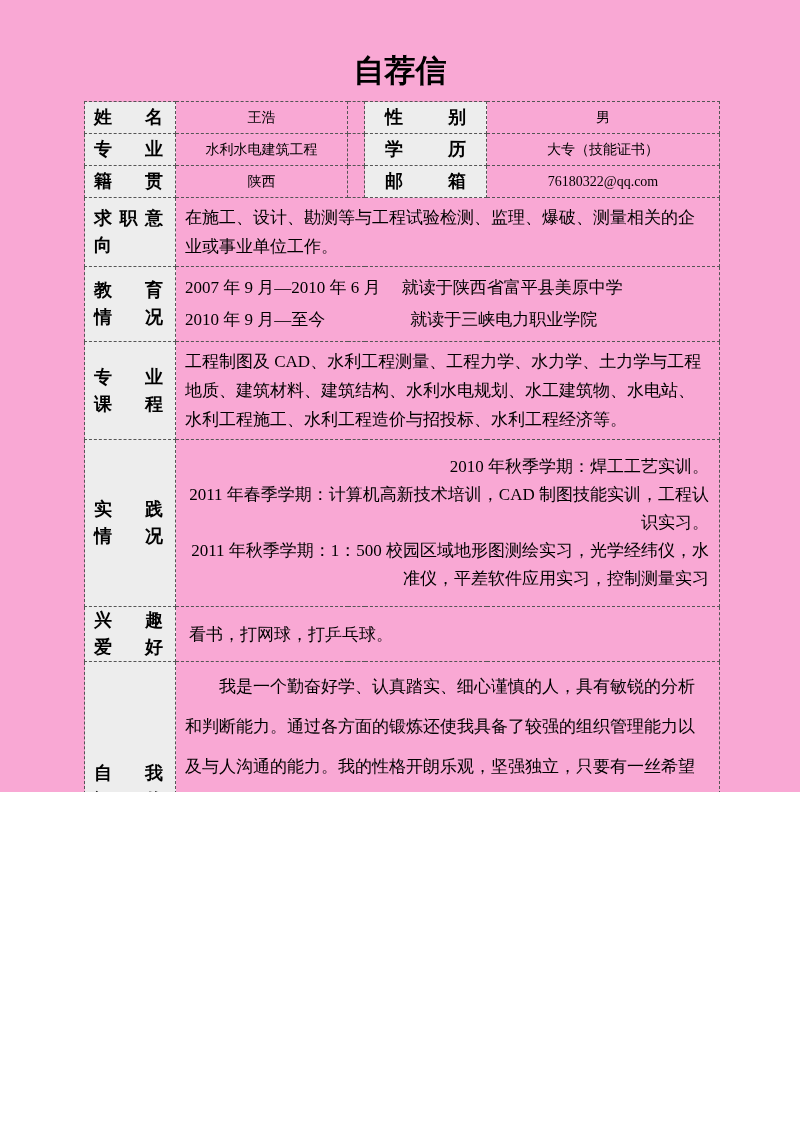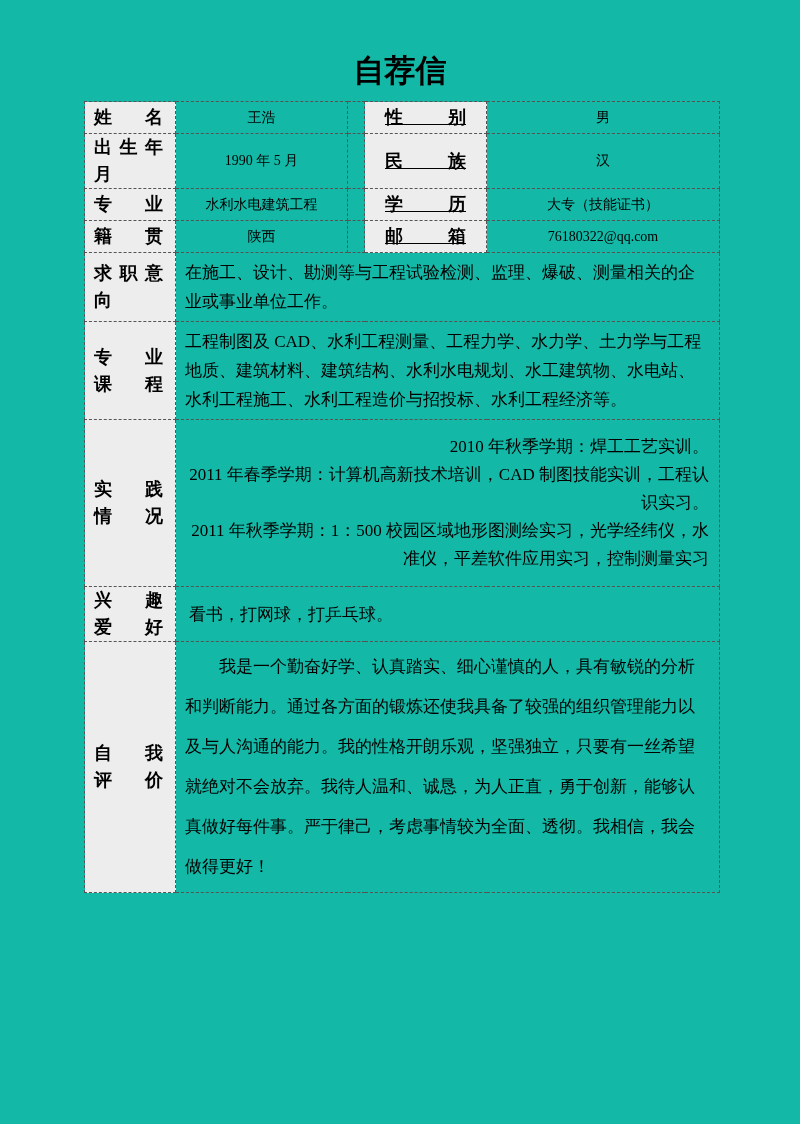--- a/index.html
+++ b/index.html
@@ -1,19 +1,19 @@
 <!DOCTYPE html>
 <html><head>
 <meta charset="utf-8">
 <style>
   html,body { margin:0; padding:0; background:#ffffff; }
   .page {
     position:relative;
-    width:800px; height:1124px;
-    background:#14b8a6;
+    width:800px; height:792px;
+    background:#f9a8d4;
     font-family:"Liberation Serif", serif;
     color:#000;
     overflow:hidden;
   }
   .doc-title {
     position:absolute; top:54px; left:0; width:800px;
     text-align:center;
     font-family:"Liberation Sans", sans-serif;
     font-weight:bold; font-size:31px; line-height:34px;
     color:#000;
@@ -32,21 +32,21 @@
   
   .lbl {
     background:#ededed;
     font-family:"Liberation Sans", sans-serif;
     font-weight:bold; font-size:18px;
   }
   .lbl .ln {
     text-align:justify; text-align-last:justify; text-justify:inter-character;
     padding:0 12px 0 9px; line-height:27px;
   }
-  .lbl2 .ln { padding:0 20px;text-decoration:underline; }
+  .lbl2 .ln { padding:0 20px; }
   
   .val { text-align:center; font-size:14px; }
   
   .content { padding:5px 10px 5px 9px; line-height:29px; }
   .content .line { white-space:pre-wrap; }
   .edu .line { line-height:32px; }
   .prac .line { line-height:28px;text-align:right; }
   .skills { line-height:29px; }
   .head {
     font-family:"Liberation Sans", sans-serif;
@@ -87,31 +87,20 @@
           </td>
       <td class="val">王浩</td>
       <td></td>
       <td class="lbl lbl2">
             <div class="ln">性 别</div>
           </td>
       <td class="val">男</td>
     </tr>
     <tr class="h-info">
       <td class="lbl">
-            <div class="ln">出生年月</div>
-          </td>
-      <td class="val">1990 年 5 月</td>
-      <td></td>
-      <td class="lbl lbl2">
-            <div class="ln">民 族</div>
-          </td>
-      <td class="val">汉</td>
-    </tr>
-    <tr class="h-info">
-      <td class="lbl">
             <div class="ln">专 业</div>
           </td>
       <td class="val">水利水电建筑工程</td>
       <td></td>
       <td class="lbl lbl2">
             <div class="ln">学 历</div>
           </td>
       <td class="val">大专（技能证书）</td>
     </tr>
     <tr class="h-info">
@@ -128,20 +117,30 @@
 
     <tr class="h-obj">
       <td class="lbl">
         <div class="ln">求职意向</div>
       </td>
       <td class="content" colspan="4">
         <div class="line">在施工、设计、勘测等与工程试验检测、监理、爆破、测量相关的企业或事业单位工作。</div>
       </td>
     </tr>
 
+    <tr class="h-edu edu">
+      <td class="lbl">
+        <div class="ln">教 育</div>
+        <div class="ln">情 况</div>
+      </td>
+      <td class="content edu" colspan="4">
+        <div class="line">2007 年 9 月—2010 年 6 月　 就读于陕西省富平县美原中学</div>
+        <div class="line">2010 年 9 月—至今　　　　　就读于三峡电力职业学院</div>
+      </td>
+    </tr>
 
     <tr class="h-course">
       <td class="lbl">
         <div class="ln">专 业</div>
         <div class="ln">课 程</div>
       </td>
       <td class="content" colspan="4">
         <div class="line">工程制图及 CAD、水利工程测量、工程力学、水力学、土力学与工程地质、建筑材料、建筑结构、水利水电规划、水工建筑物、水电站、水利工程施工、水利工程造价与招投标、水利工程经济等。</div>
       </td>
     </tr>

